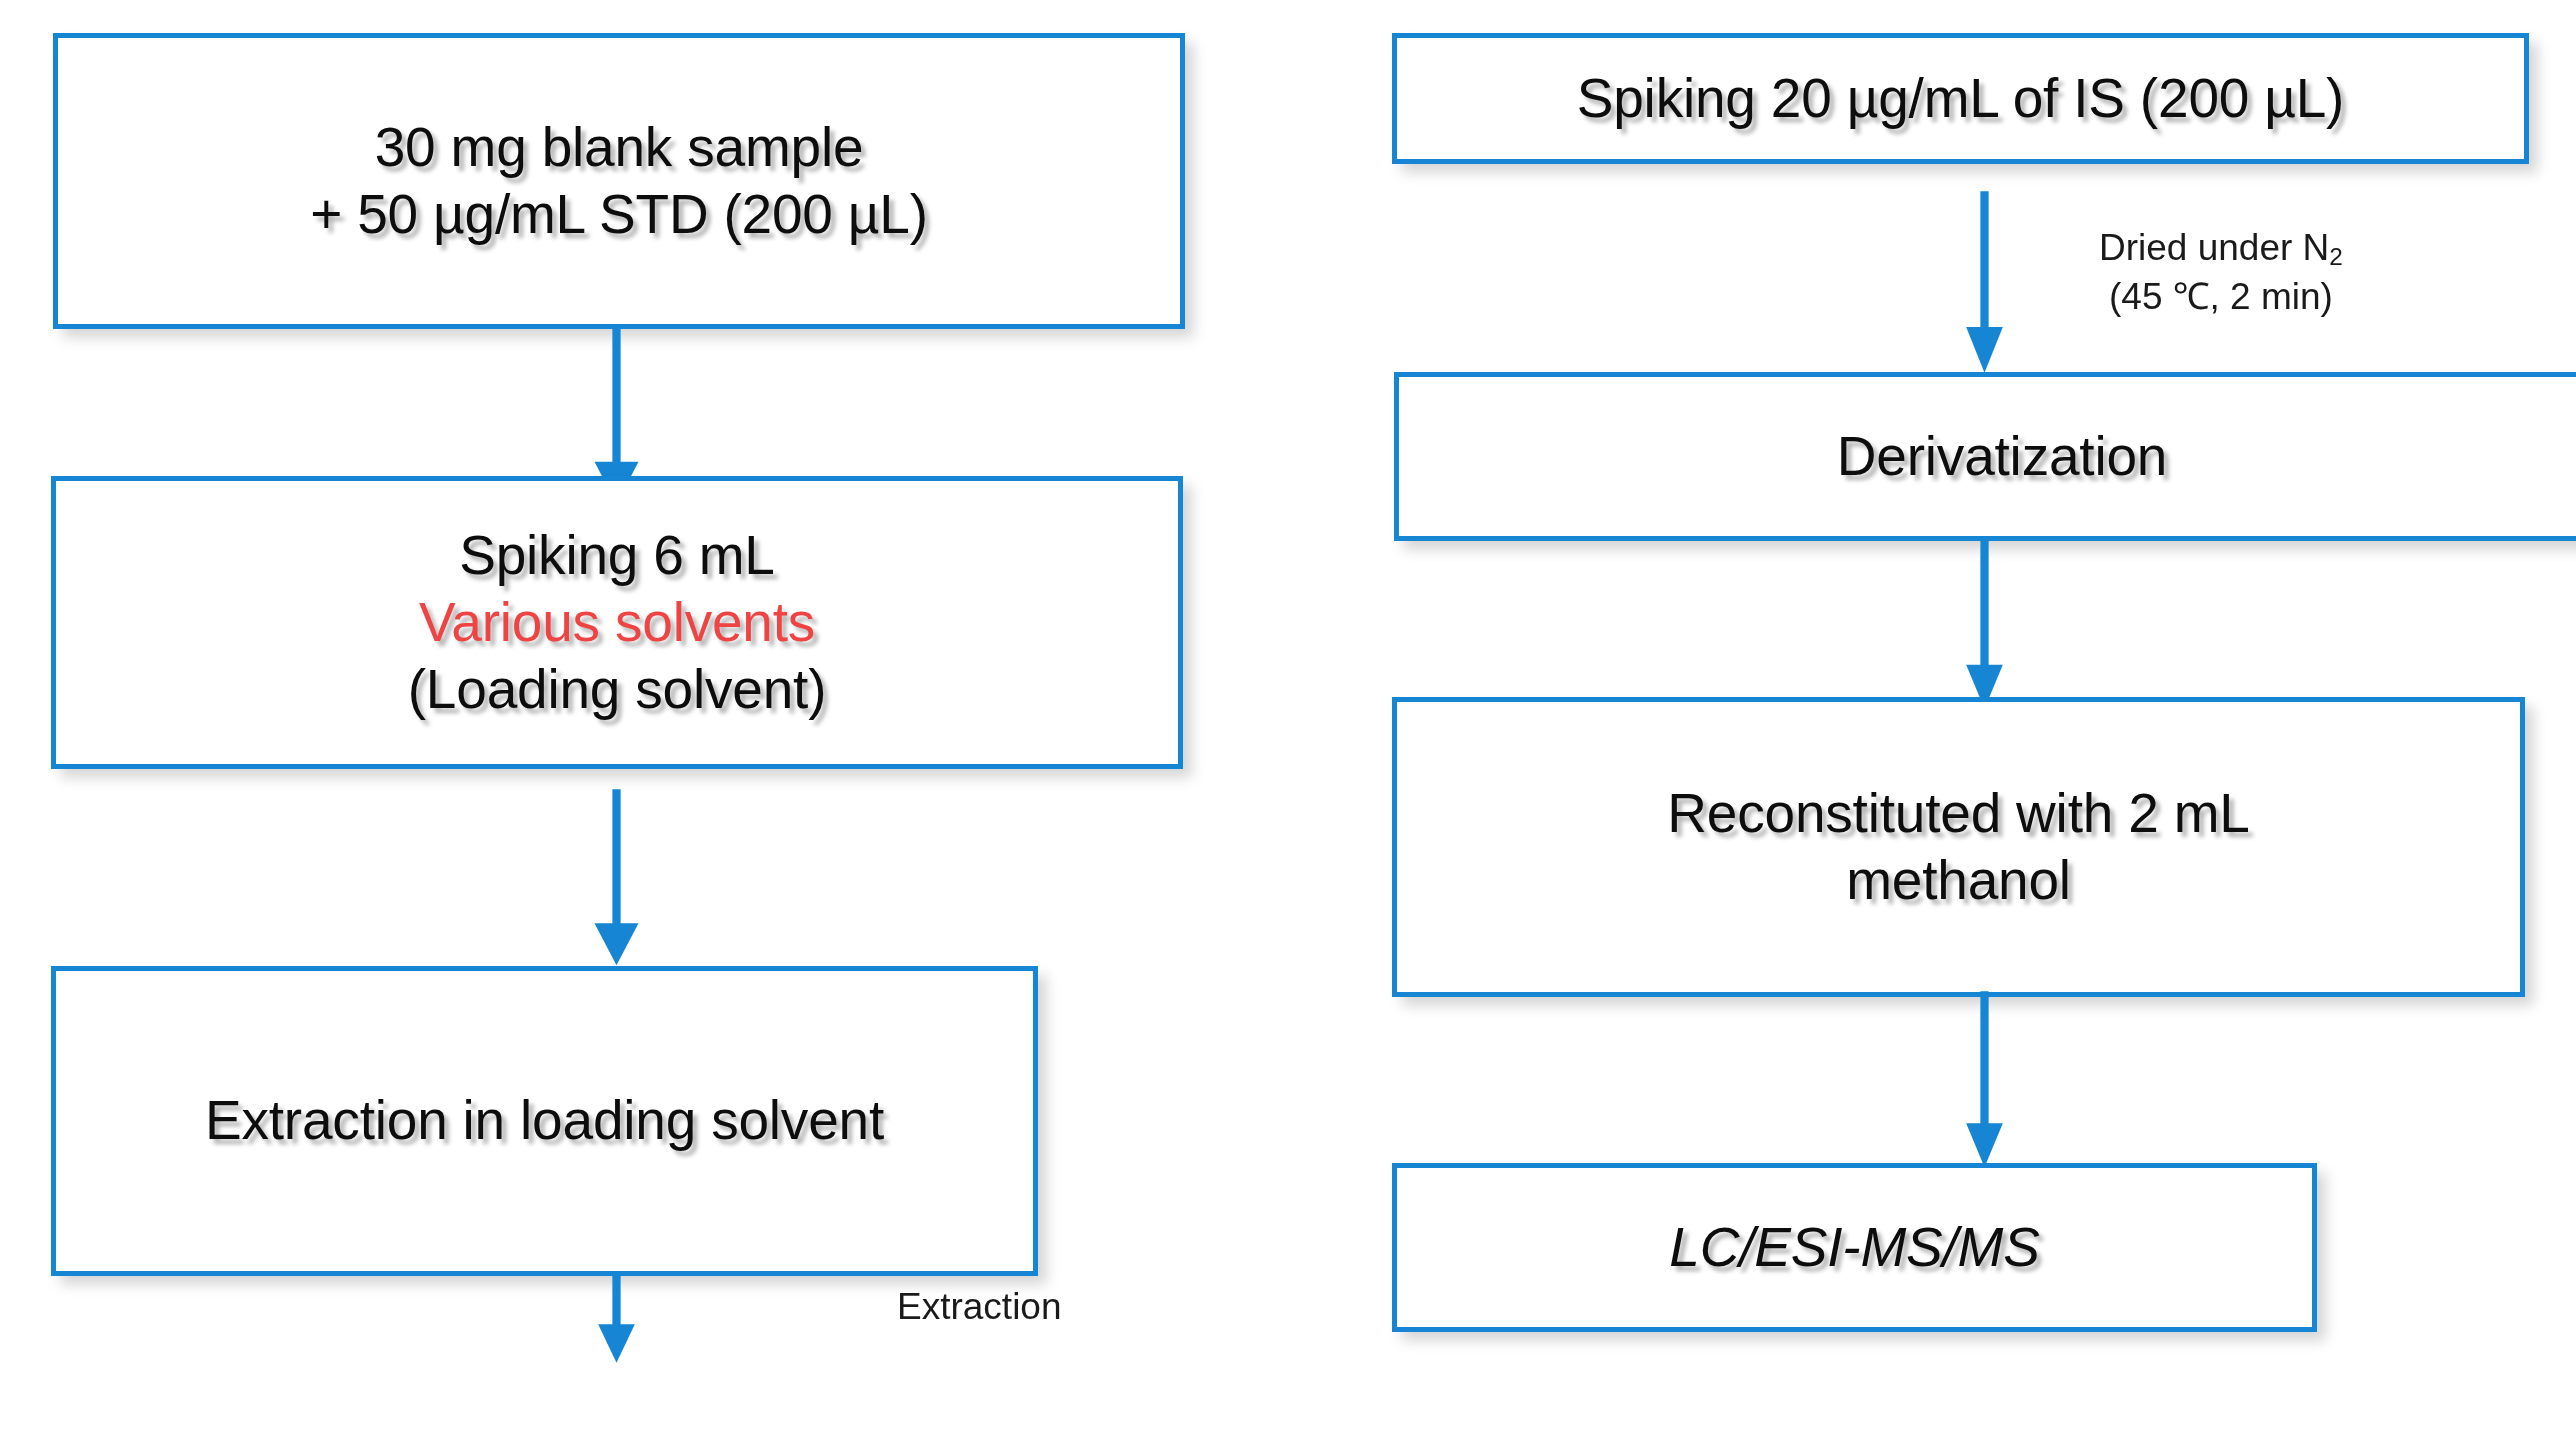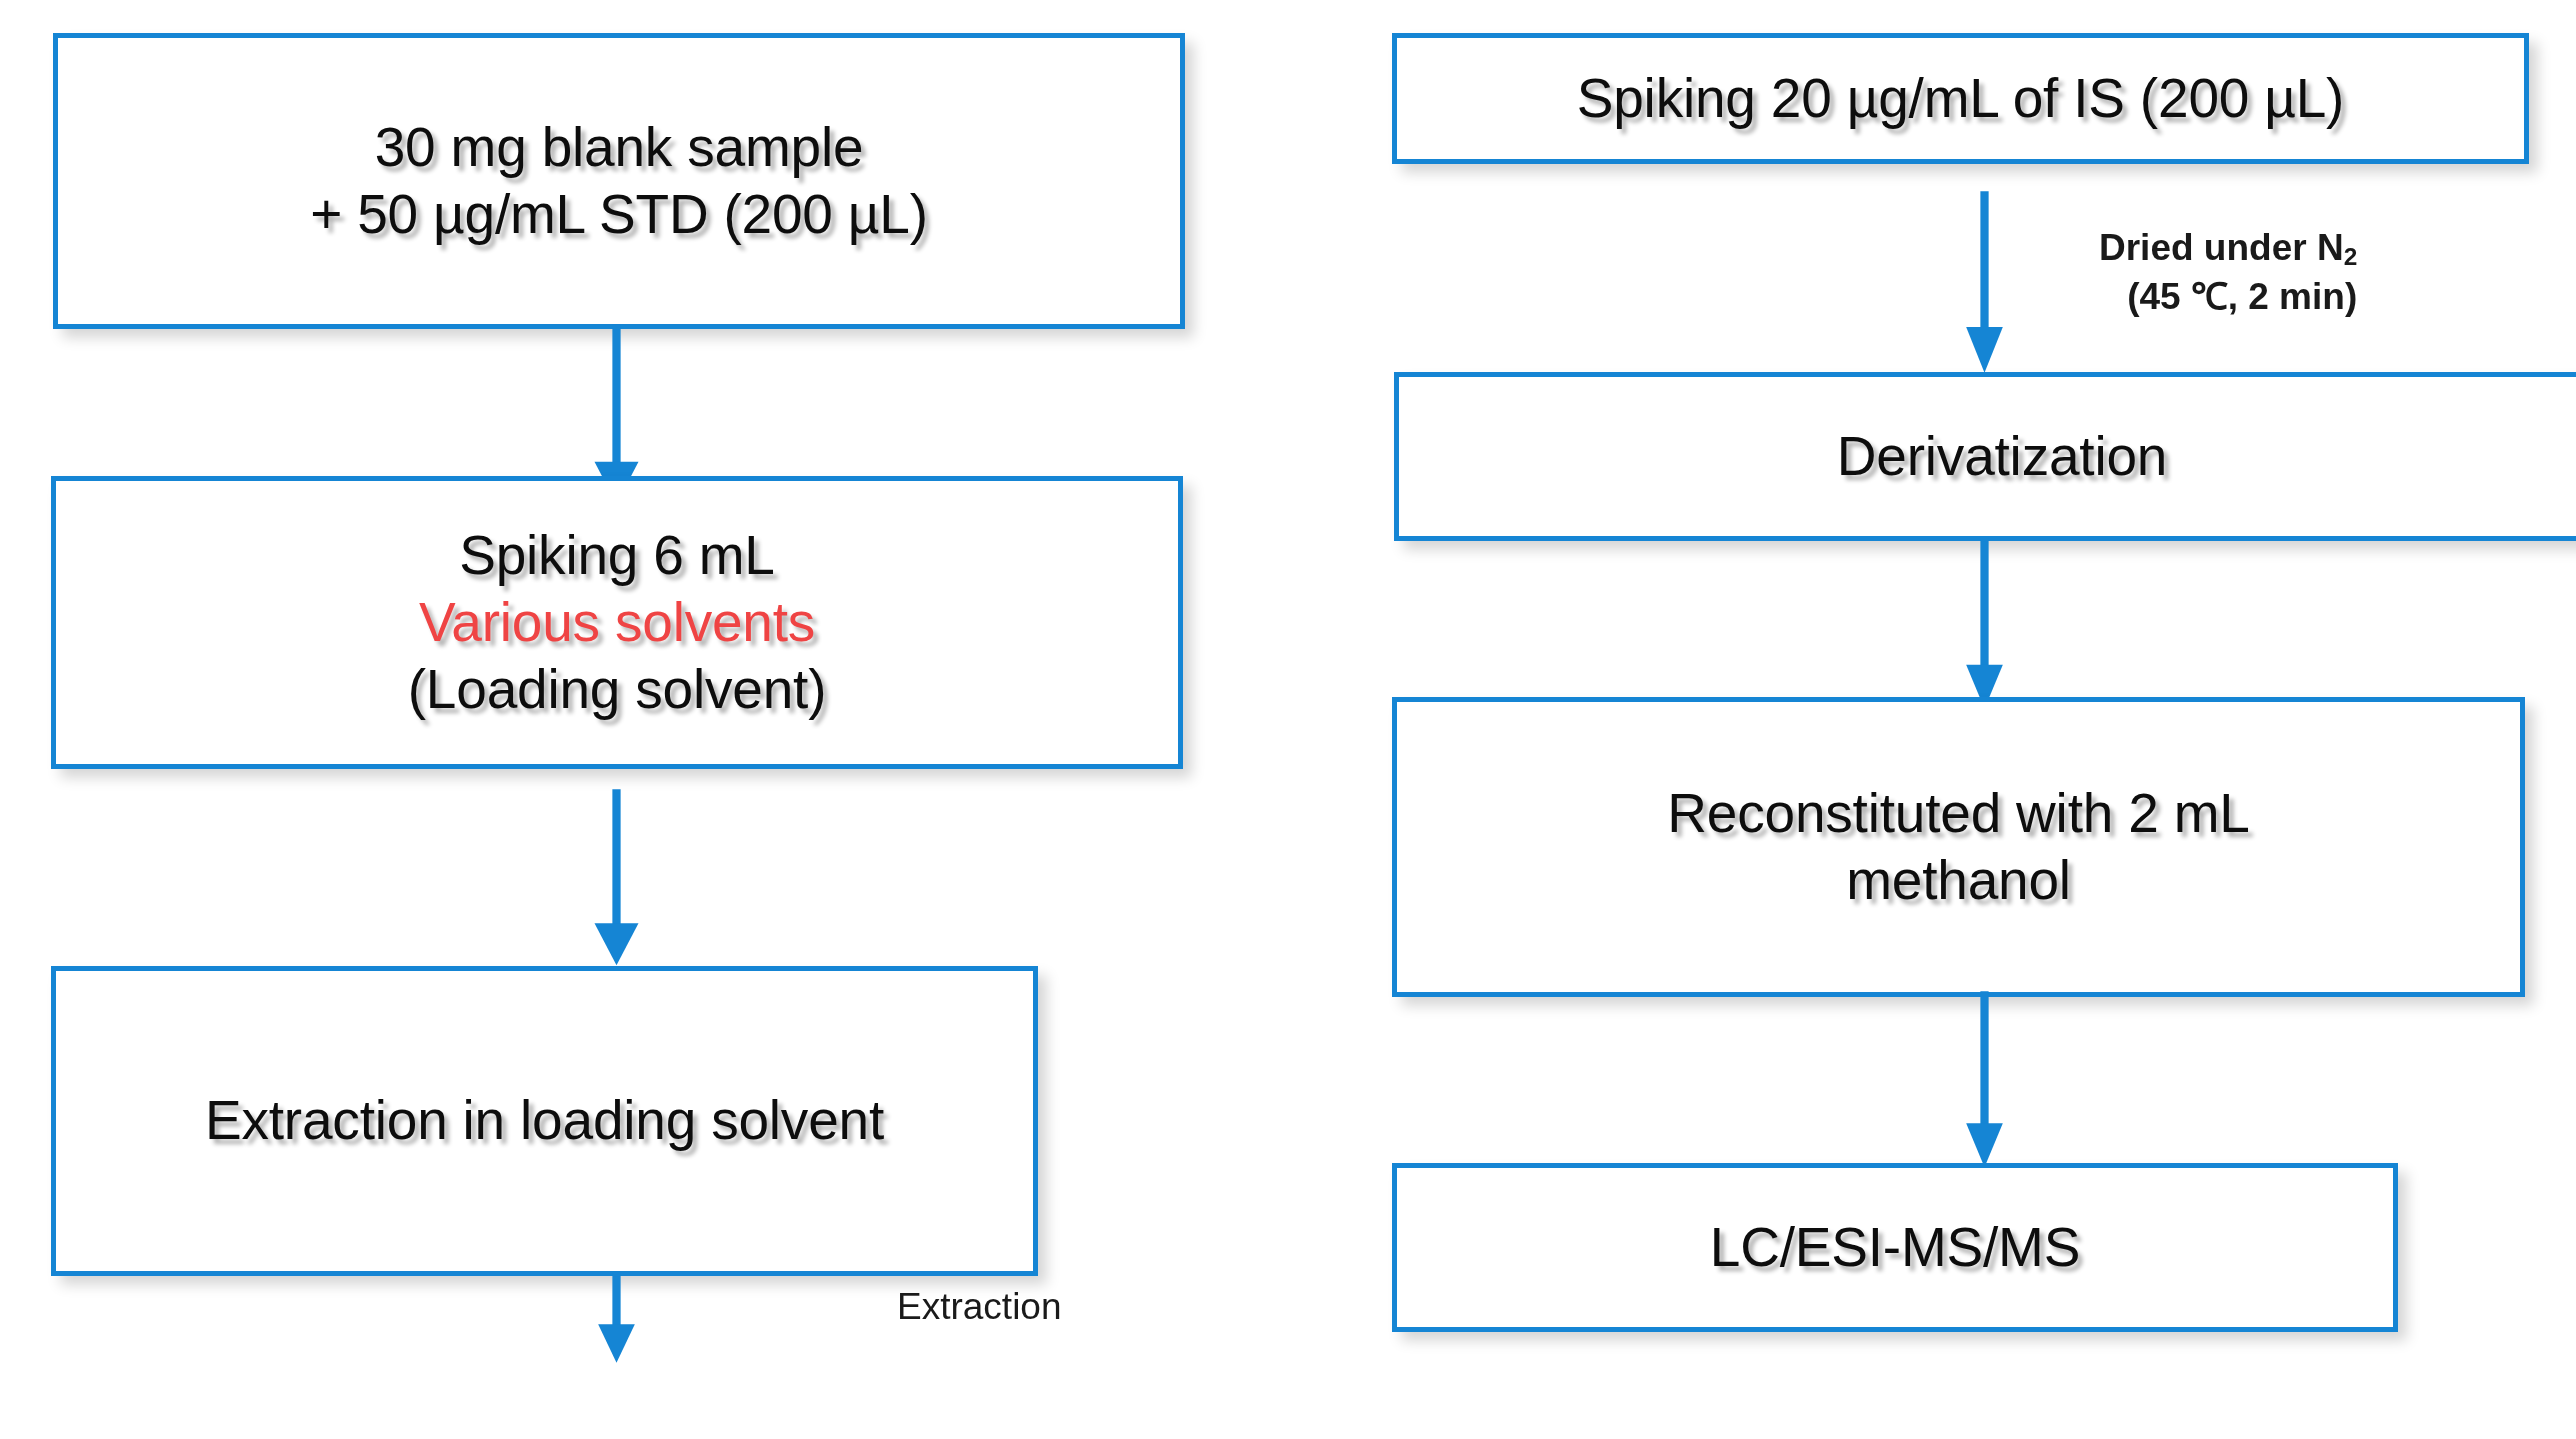--- a/index.html
+++ b/index.html
@@ -60,23 +60,22 @@
     display: block;
     overflow: visible;
   }
 
   
   .annotation {
     position: absolute;
     color: #1a1a1a;
     font-size: 37px;
     line-height: 1.28;
-    text-align: right;
+    text-align: center;
     white-space: nowrap;
-    font-weight: bold;
   }
   .annotation .ann-line { display: block; }
   .annotation sub {
     font-size: 0.66em;
     vertical-align: -0.22em;
   }
 
   .label-right {
     position: absolute;
     color: #1a1a1a;
@@ -87,21 +86,21 @@
 
   
   #box-blank-sample   { left: 53px;  top: 33px;   width: 1132px; height: 296px; }
   #box-spiking-solvent{ left: 51px;  top: 476px;  width: 1132px; height: 293px; }
   #box-extraction     { left: 51px;  top: 966px; width: 987px; height: 310px; }
 
   
   #box-spiking-is     { left: 1392px; top: 33px;   width: 1137px; height: 131px; }
   #box-derivatization { left: 1394px; top: 372px;  width: 1216px; height: 169px; }
   #box-reconstituted  { left: 1392px; top: 697px;  width: 1133px; height: 300px; }
-  #box-lcms           { left: 1392px; top: 1163px; width: 1006px; height: 169px; }
+  #box-lcms           { left: 1392px; top: 1163px; width: 925px; height: 169px; font-style: italic; }
 
   
   #arrow-1 { left: 589px;  top: 324px;  }
   #arrow-2 { left: 589px;  top: 789px;  }
   #arrow-3 { left: 589px;  top: 1271px; }
   #arrow-4 { left: 1957px; top: 191px;  }
   #arrow-5 { left: 1957px; top: 536px;  }
   #arrow-6 { left: 1957px; top: 991px; }
 
   

